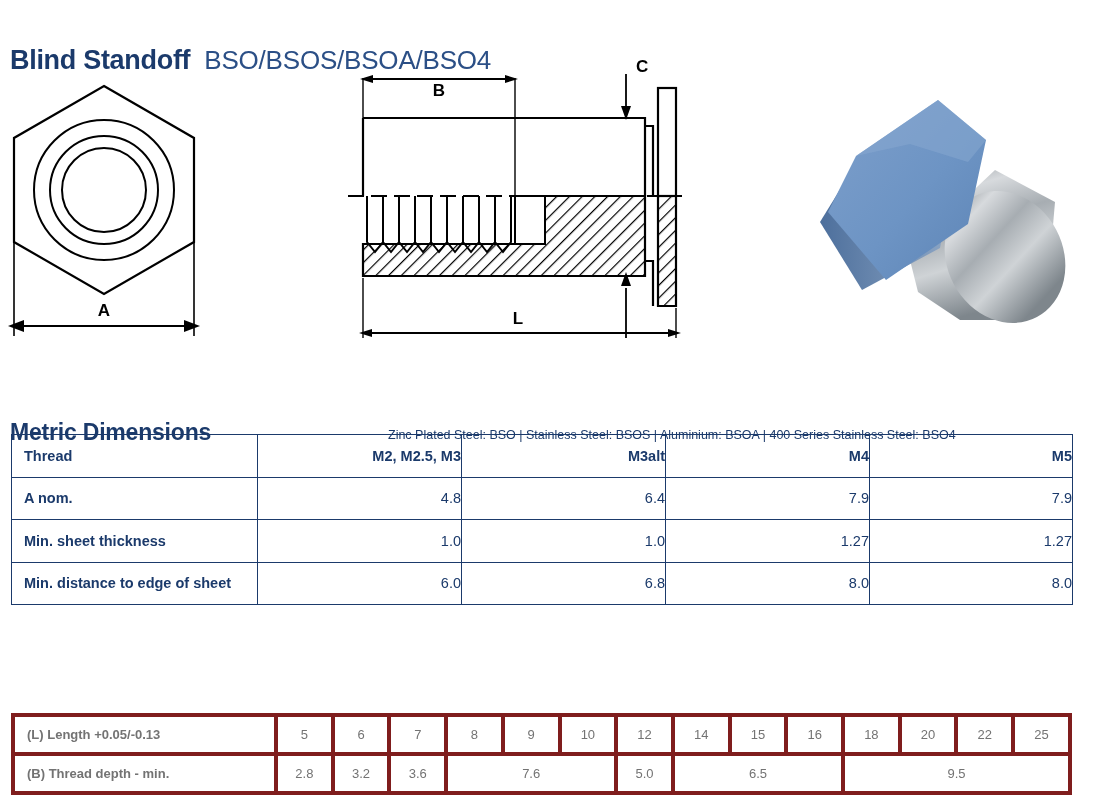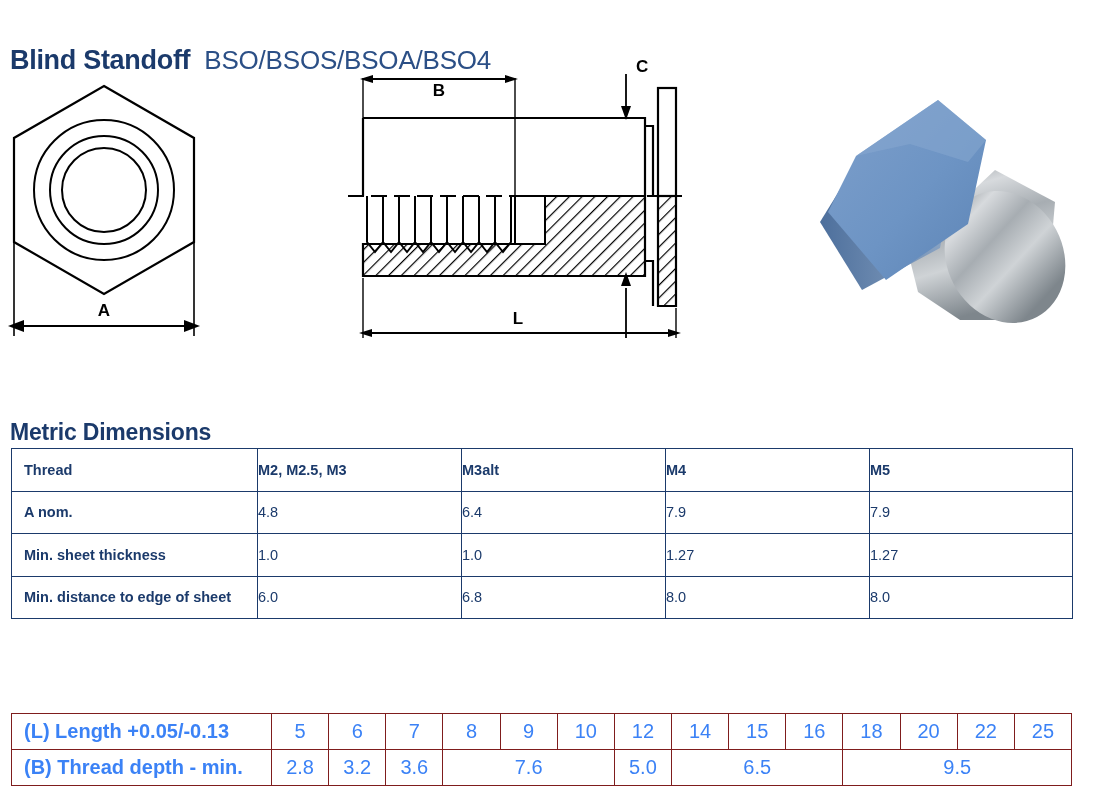--- a/index.html
+++ b/index.html
@@ -95,30 +95,30 @@
   }
 
   
   table {
     border-collapse: collapse;
     table-layout: fixed;
   }
   .dim-table {
     position: absolute;
     left: 11px;
-    top: 448px;
+    top: 434px;
     width: 1061px;
   }
   .dim-table td, .dim-table th {
     border: 1px solid #1b3a6b;
     height: 41.5px;
     padding: 0 0 0 0;
     font-size: 14.5px;
     color: #1b3a6b;
-    text-align: left;
+    text-align: right;
     vertical-align: middle;
     font-weight: normal;
   }
   .dim-table .rowhead {
     text-align: left;
     padding-left: 12px;
     font-weight: bold;
     font-size: 14.5px;
   }
   .dim-table thead th {
@@ -128,24 +128,24 @@
     text-align: left;
   }
 
   .len-table {
     position: absolute;
     left: 11px;
     top: 713px;
     width: 1061px;
   }
   .len-table td, .len-table th {
-    border: 1px solid #7f1d1d;
+    border: 4px solid #7f1d1d;
     height: 33px;
-    font-size: 20px;
-    color: #3b82f6;
+    font-size: 13px;
+    color: #737373;
     text-align: center;
     vertical-align: middle;
     font-weight: normal;
   }
   .len-table .rowhead {
     text-align: left;
     padding-left: 12px;
     font-weight: bold;
     width: 246px;
   }
@@ -268,20 +268,21 @@
 
         <path d="M38,160 L66,104 L148,48 L196,88 L178,172 L96,228 Z" fill="url(#hexGrad)" stroke="none"></path>
 
         <path d="M66,104 L148,48 L196,88 L178,110 L120,92 Z" fill="#86a7d0" opacity="0.55" stroke="none"></path>
       </svg>
     </div>
   </div>
 
   <div class="section-head">
     <span class="section-title">Metric Dimensions</span>
+    <span class="section-sub">Zinc Plated Steel: BSO | Stainless Steel: BSOS | Aluminium: BSOA | 400 Series Stainless Steel:  BSO4</span>
   </div>
 
   <table class="dim-table">
     <colgroup>
       <col style="width:246px">
         <col style="width:204px">
         <col style="width:204px">
         <col style="width:204px">
         <col style="width:203px">
     </colgroup>

